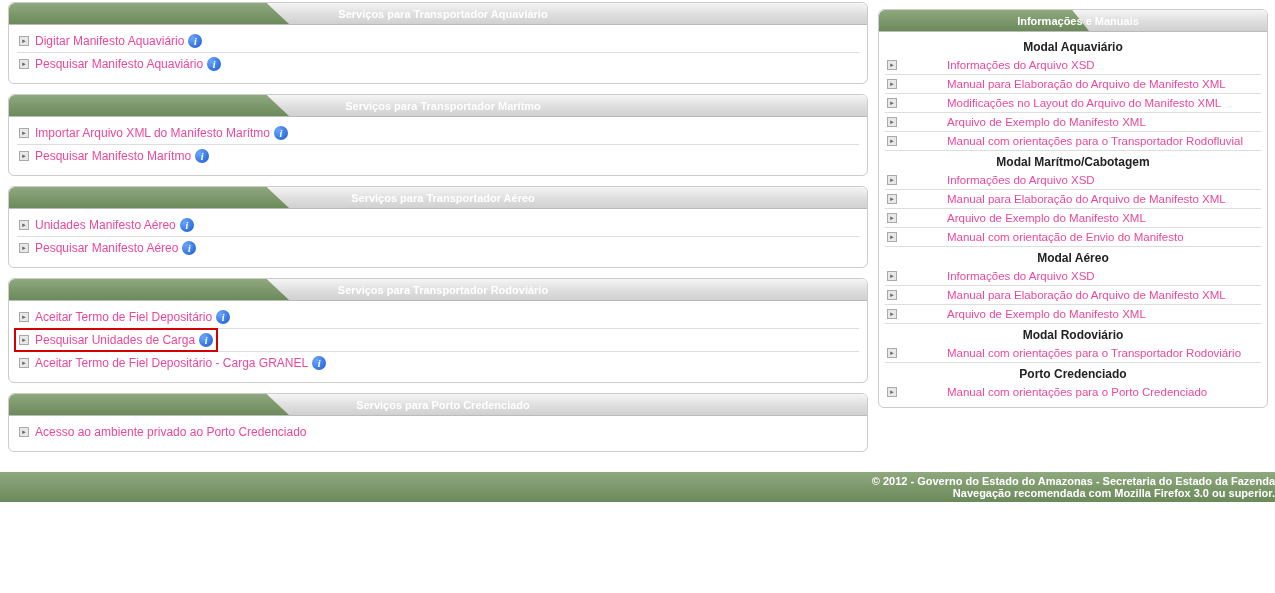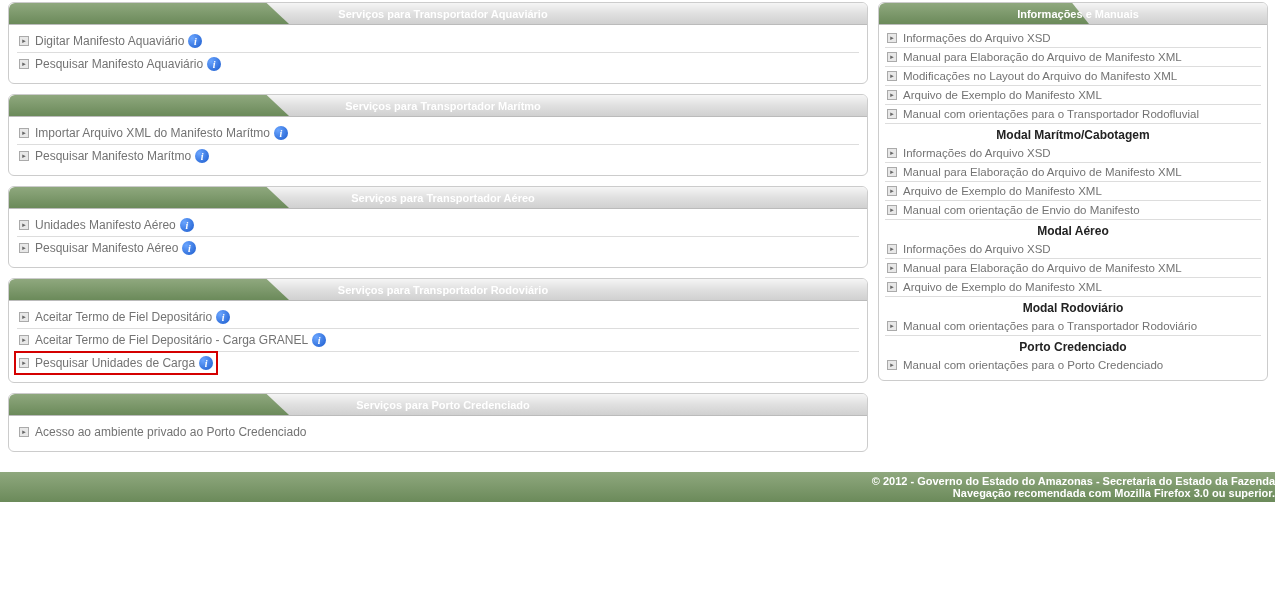--- a/index.html
+++ b/index.html
@@ -1,20 +1,20 @@
 <!DOCTYPE html>
 <html><head>
   <meta charset="utf-8">
   <style>
     * { margin: 0; padding: 0; box-sizing: border-box; }
     body { font-family: Verdana, Arial, sans-serif; font-size: 11px; background: #fff; }
     
     .container { display: flex; gap: 10px; padding: 2px 8px; }
     .left-col { flex: 0 0 860px; }
-    .right-col { flex: 0 0 390px; }
+    .right-col { flex: 0 0 390px; margin-top: 7px; }
     
     .panel { margin-bottom: 10px; border: 1px solid #ccc; border-radius: 6px; overflow: hidden; background: #fff; text-align: center; }
     
     .panel-header {
       position: relative;
       height: 22px;
       background: linear-gradient(to bottom, #f5f5f5 0%, #e0e0e0 50%, #d0d0d0 100%);
       color: #fff;
       font-weight: bold;
       font-size: 11px;
@@ -51,21 +51,21 @@
       display: inline-flex;
       align-items: center;
       justify-content: center;
       font-size: 7px;
       color: #666;
       flex-shrink: 0;
     }
     .arrow-icon::before { content: "▸"; }
     
     .link-text {
-      color: #737373;
+      color: #ec4899;
       cursor: pointer;
       font-size: 12px;
     }
     
     .info-icon {
       width: 14px; height: 14px;
       border-radius: 50%;
       background: radial-gradient(circle at 30% 30%, #6aa5ff, #1a5acc);
       color: #fff;
       font-weight: bold;
@@ -87,21 +87,21 @@
     }
     
     .section-title {
       font-weight: bold;
       color: #222;
       font-size: 12px;
       padding: 4px 2px 2px 2px;
     }
     
     .right-col .panel-body { padding: 4px 6px 6px 6px; }
-    .right-col .link-row { padding: 3px 2px; }
+    .right-col .link-row { padding: 3px 2px; gap: 44px; }
     .right-col .link-text { font-size: 11.5px; }
     
     .footer {
       background: linear-gradient(to bottom, #8fa87e 0%, #6b8a5a 100%);
       color: #fff;
       text-align: right;
       font-size: 11px;
       font-weight: bold;
       padding: 3px 0;
       margin-top: 8px;
@@ -161,48 +161,49 @@
         </div>
       </div>
       <div class="panel">
         <div class="panel-header"><span class="panel-header-text">Serviços para Transportador Rodoviário</span></div>
         <div class="panel-body">
           <div class="link-row">
             <span class="arrow-icon"></span>
             <span class="link-text">Aceitar Termo de Fiel Depositário</span>
             <span class="info-icon"></span>
           </div>
-          <div class="link-row">
-            <span class="arrow-icon"></span>
-            <span class="link-text">Aceitar Termo de Fiel Depositário - Carga GRANEL</span>
-            <span class="info-icon"></span>
-          </div>
           <div class="link-row" style="padding: 0px;">
             <div class="highlight-box" style="display: flex; align-items: center;">
               <span class="arrow-icon"></span>
               <span class="link-text">Pesquisar Unidades de Carga</span>
               <span class="info-icon"></span>
             </div>
           </div>
+          <div class="link-row">
+            <span class="arrow-icon"></span>
+            <span class="link-text">Aceitar Termo de Fiel Depositário - Carga GRANEL</span>
+            <span class="info-icon"></span>
+          </div>
         </div>
       </div>
       <div class="panel">
         <div class="panel-header"><span class="panel-header-text">Serviços para Porto Credenciado</span></div>
         <div class="panel-body">
           <div class="link-row">
             <span class="arrow-icon"></span>
             <span class="link-text">Acesso ao ambiente privado ao Porto Credenciado</span>
           </div>
         </div>
       </div>
     </div>
   <div class="right-col" id="right-col">
       <div class="panel">
         <div class="panel-header"><span class="panel-header-text">Informações e Manuais</span></div>
         <div class="panel-body">
+          <div class="section-title">Modal Aquaviário</div>
           <div class="link-row">
             <span class="arrow-icon"></span>
             <span class="link-text">Informações do Arquivo XSD</span>
           </div>
           <div class="link-row">
             <span class="arrow-icon"></span>
             <span class="link-text">Manual para Elaboração do Arquivo de Manifesto XML</span>
           </div>
           <div class="link-row">
             <span class="arrow-icon"></span>

